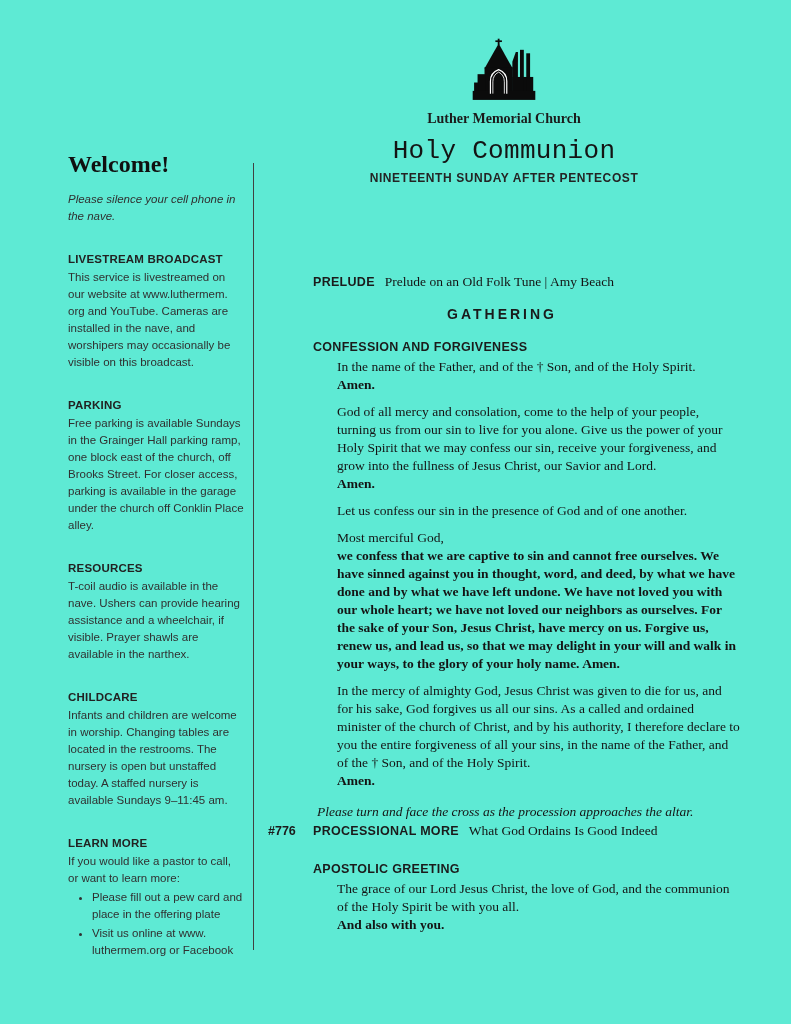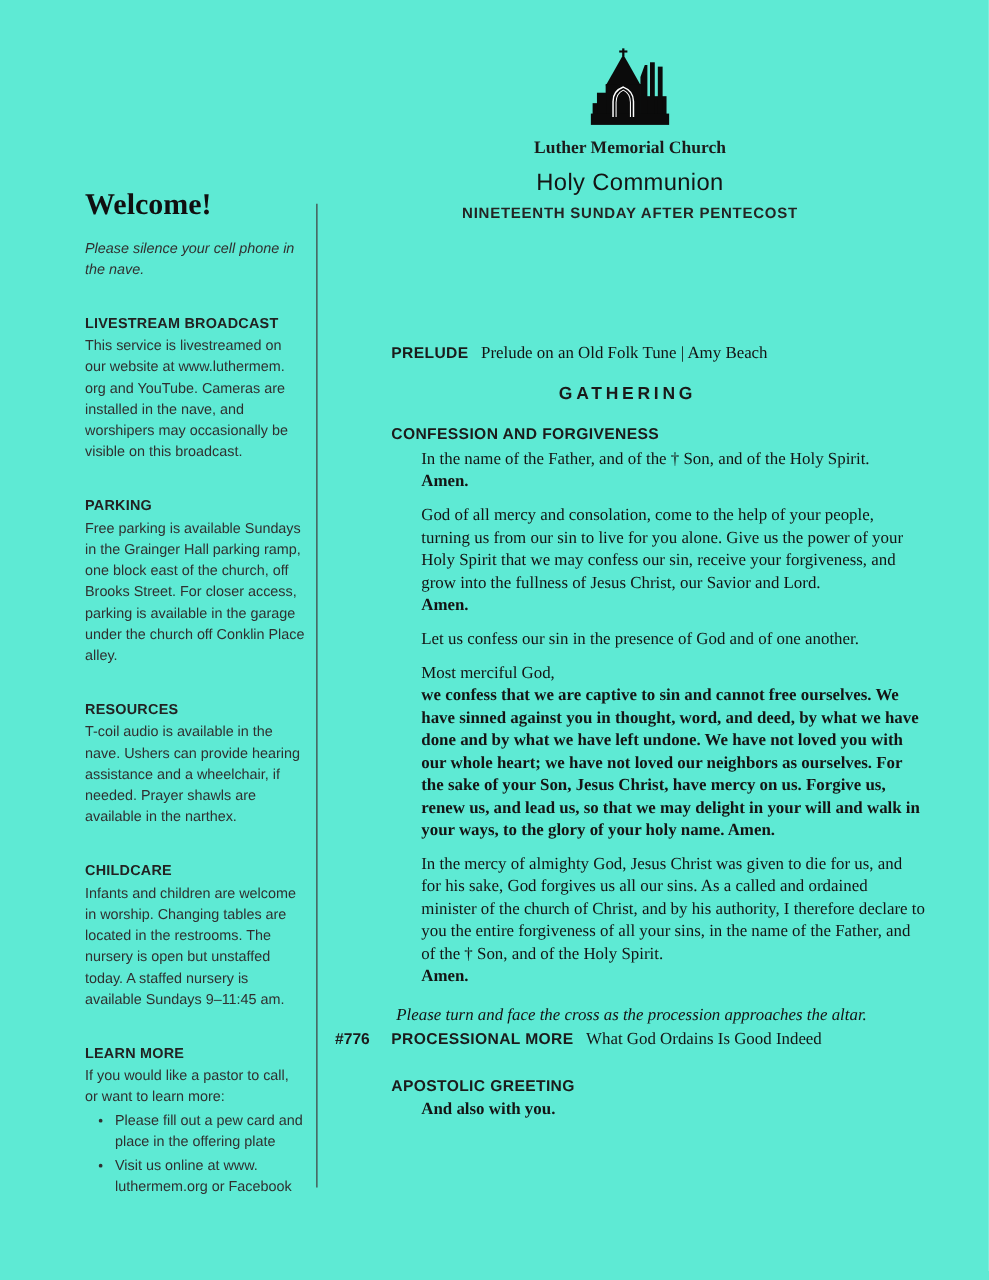--- a/index.html
+++ b/index.html
@@ -7,21 +7,21 @@
     width:791px; height:1024px; background:#ffffff;
     font-family:"Liberation Serif", serif; color:#161616;
     -webkit-font-smoothing:antialiased;
   }
   .page { position:relative; width:791px; height:1024px; background:#5eead4; overflow:hidden; }
 
   
   .header { position:absolute; left:258px; top:38px; width:492px; text-align:center; }
   .logo { display:block; margin:0 auto; }
   .church-name { font-family:"Liberation Serif", serif; font-weight:700; font-size:14px; margin-top:9px; color:#1b1b1b; }
-  .service-title { font-family:Liberation Sans, sans-serif; font-size:19px; margin-top:9px; letter-spacing:0.3px; color:#141414; }
+  .service-title { font-family:Liberation Mono, monospace; font-size:26px; margin-top:9px; letter-spacing:0.3px; color:#141414; }
   .service-sub { font-family:"Liberation Sans", sans-serif; font-weight:700; font-size:12px; letter-spacing:0.6px; margin-top:5px; color:#242424; }
 
   
   .sidebar { position:absolute; left:68px; top:150px; width:176px;
     font-family:"Liberation Sans", sans-serif; font-size:11.5px; line-height:17px; color:#303030; }
   .welcome { font-family:"Liberation Serif", serif; font-weight:700; font-size:24px; line-height:28px; color:#101010; }
   .silence { font-style:italic; margin-top:13px; }
   .sb-title { font-weight:700; letter-spacing:0.2px; margin-top:26px; color:#222; }
   .sb-text { margin-top:1px; }
   ul.bullets { margin:2px 0 0 0; padding-left:24px; }
@@ -88,21 +88,21 @@
       <div class="sb-text">This service is livestreamed on our website at www.luthermem. org and YouTube. Cameras are installed in the nave, and worshipers may occasionally be visible on this broadcast.</div>
     </div>
 
     <div>
       <div class="sb-title">PARKING</div>
       <div class="sb-text">Free parking is available Sundays in the Grainger Hall parking ramp, one block east of the church, off Brooks Street. For closer access, parking is available in the garage under the church off Conklin Place alley.</div>
     </div>
 
     <div>
       <div class="sb-title">RESOURCES</div>
-      <div class="sb-text">T-coil audio is available in the nave. Ushers can provide hearing assistance and a wheelchair, if needed. Prayer shawls are available in the narthex.</div>
+      <div class="sb-text">T-coil audio is available in the nave. Ushers can provide hearing assistance and a wheelchair, if visible. Prayer shawls are available in the narthex.</div>
     </div>
 
     <div>
       <div class="sb-title">CHILDCARE</div>
       <div class="sb-text">Infants and children are welcome in worship. Changing tables are located in the restrooms. The nursery is open but unstaffed today. A staffed nursery is available Sundays 9–11:45 am.</div>
     </div>
 
     <div>
       <div class="sb-title">LEARN MORE</div>
       <div class="sb-text">If you would like a pastor to call, or want to learn more:</div>
@@ -145,17 +145,18 @@
     <div class="rubric">Please turn and face the cross as the procession approaches the altar.</div>
 
     <div class="hymn-row">
       <span class="hymn-num">#776</span>
       <span class="h-sans">PROCESSIONAL MORE</span>
       <span class="hymn-title">What God Ordains Is Good Indeed</span>
     </div>
 
     <div class="h-sans greet-h">APOSTOLIC GREETING</div>
     <div class="body-block">
+      <p class="tight">The grace of our Lord Jesus Christ, the love of God, and the communion of the Holy Spirit be with you all.</p>
       <p class="flush bold">And also with you.</p>
     </div>
 
   </div>
 </div>
 
 </body></html>

